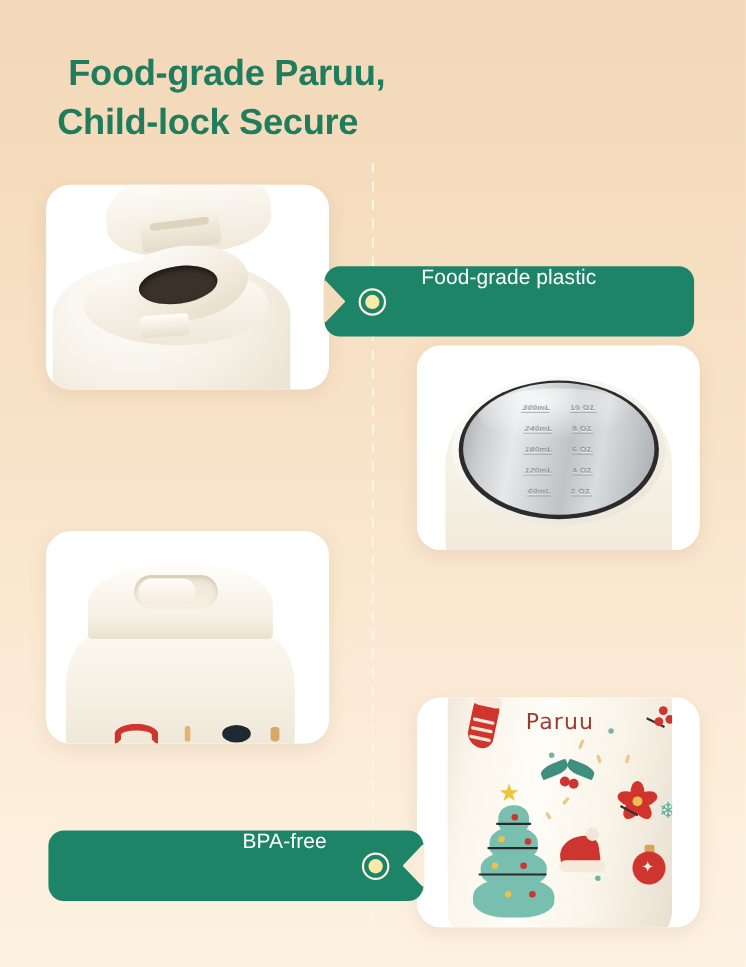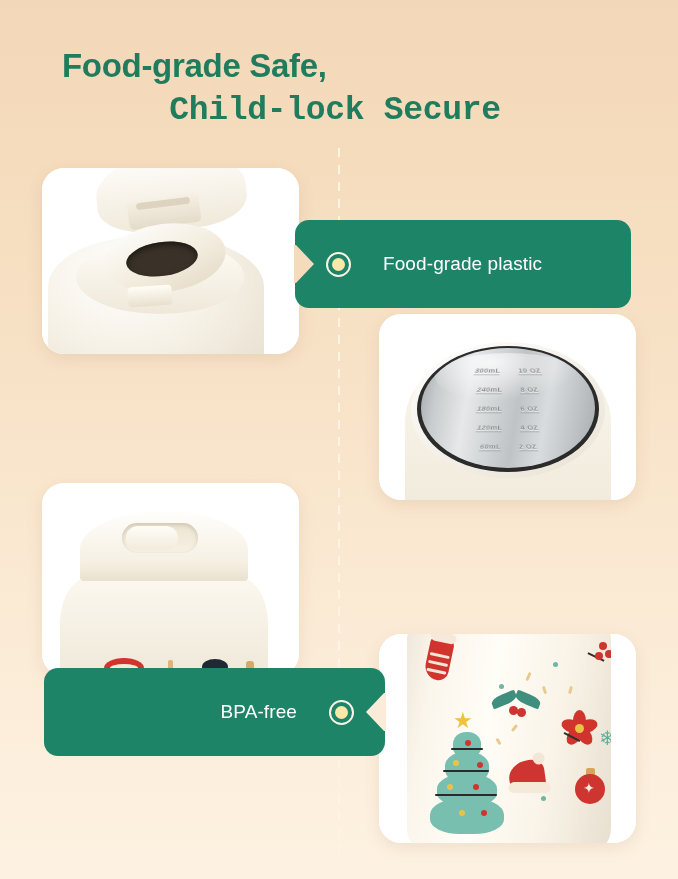--- a/index.html
+++ b/index.html
@@ -38,21 +38,21 @@
   }
   .title-line {
     font-size: 33px;
     font-weight: 700;
     letter-spacing: -0.3px;
     color: #1f7d5e;
     line-height: 1.36;
     white-space: nowrap;
   }
   .title-line.l1 { text-align: left; padding-left: 10px; }
-  .title-line.l2 { text-align: center; padding-right: 8px; font-family: Liberation Mono, monospace; }
+  .title-line.l2 { text-align: left; padding-right: 8px; }
 
   
   .spine {
     position: absolute;
     left: 338px;
     top: 148px;
     width: 2px;
     height: 712px;
     background-image: linear-gradient(180deg,
         #fdf4e6 0 9px, rgba(255,255,255,0) 9px 17px);
@@ -76,31 +76,32 @@
   }
 
   .card-lid     { left: 42px;  top: 168px; width: 257px; height: 186px; }
   .card-steel   { left: 379px; top: 314px; width: 257px; height: 186px; }
   .card-lock    { left: 42px;  top: 483px; width: 257px; height: 193px; }
   .card-bottle  { left: 379px; top: 634px; width: 257px; height: 209px; }
 
   
   .bar {
     position: absolute;
-    height: 88px;
+    height: 64px;
     background: #1e8468;
     border-radius: 14px;
     z-index: 3;
     display: flex;
-    align-items: center;
+    align-items: flex-start;
+    margin-top: 22px;
   }
   .bar-1 { left: 295px; top: 220px; width: 336px; }
   .bar-2 { left: 44px;  top: 381px; width: 341px; }
   .bar-3 { left: 295px; top: 541px; width: 336px; }
-  .bar-4 { left: 44px;  top: 668px; width: 341px; }
+  .bar-4 { left: 44px;  top: 733px; width: 341px; }
 
   
   .notch {
     position: absolute;
     top: 50%;
     width: 20px;
     height: 38px;
     transform: translateY(-50%);
     z-index: 4;
   }
@@ -405,21 +406,21 @@
   .sprig-stem { position:absolute; left:4px; top:14px; width:18px; height:2px; background:#2f2f2f; transform:rotate(26deg); }
   .confetti { position:absolute; background:#e8c98f; border-radius:2px; }
   .dot-green { position:absolute; width:5px; height:5px; background:#6fb6a4; border-radius:50%; }
 </style>
 </head>
 <body>
 
 <div class="stage">
 
   <div class="title-block">
-    <div class="title-line l1">Food-grade Safe,</div>
+    <div class="title-line l1">Food-grade Paruu,</div>
     <div class="title-line l2">Child-lock Secure</div>
   </div>
 
   <div class="spine"></div>
 
   <div class="card card-lid">
     <div class="photo">
       <div class="lid-bg"></div>
       <div class="lid-body"></div>
       <div class="lid-shoulder"></div>
@@ -492,20 +493,21 @@
       </div>
     </div>
   </div>
 
 
   <div class="card card-bottle">
     <div class="photo">
       <div class="bottle-bg"></div>
       <div class="bottle-body">
 
+        <div class="brand">Paruu</div>
 
         <div class="stocking">
           <div class="stocking-stripe" style="top:16px"></div>
           <div class="stocking-stripe" style="top:24px"></div>
           <div class="stocking-stripe" style="top:32px"></div>
         </div>
 
         <div class="berry-sprig">
           <div class="sprig-stem"></div>
           <div class="berry" style="left:16px; top:0px;"></div>

